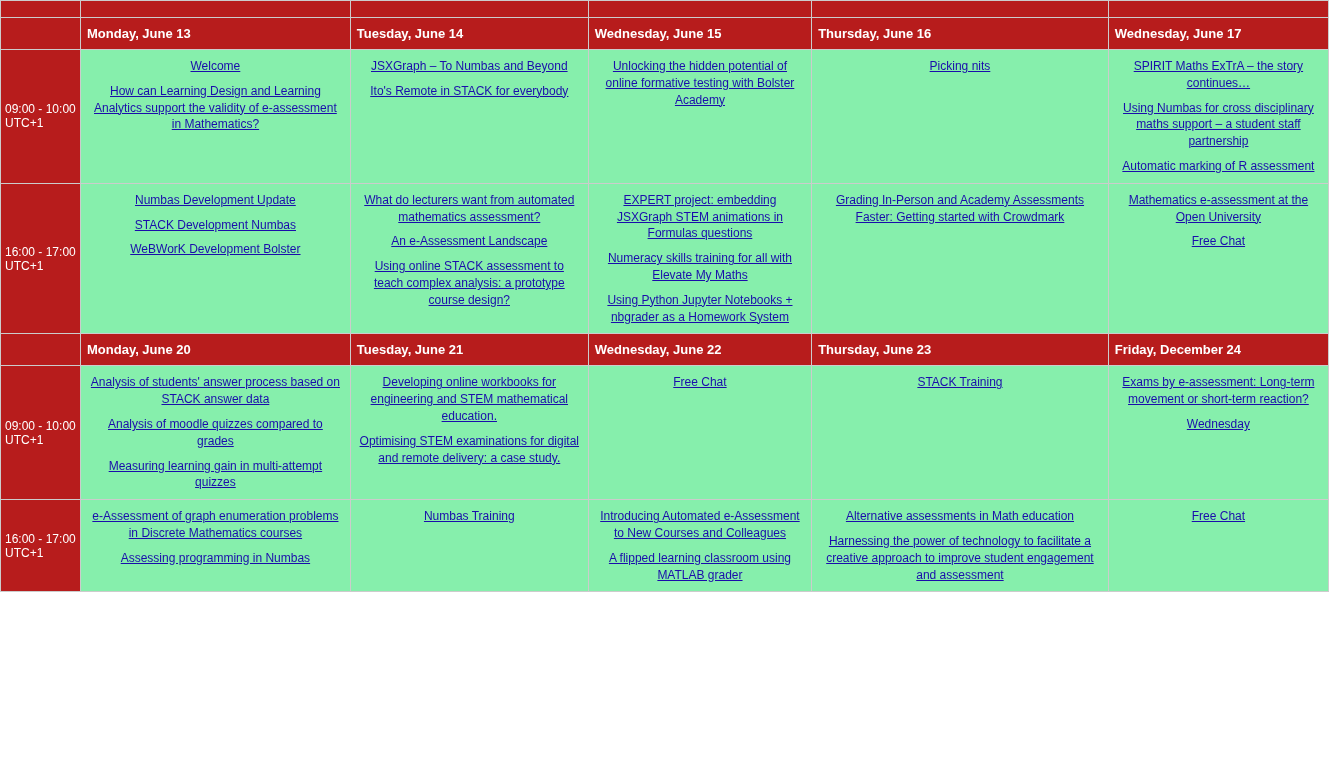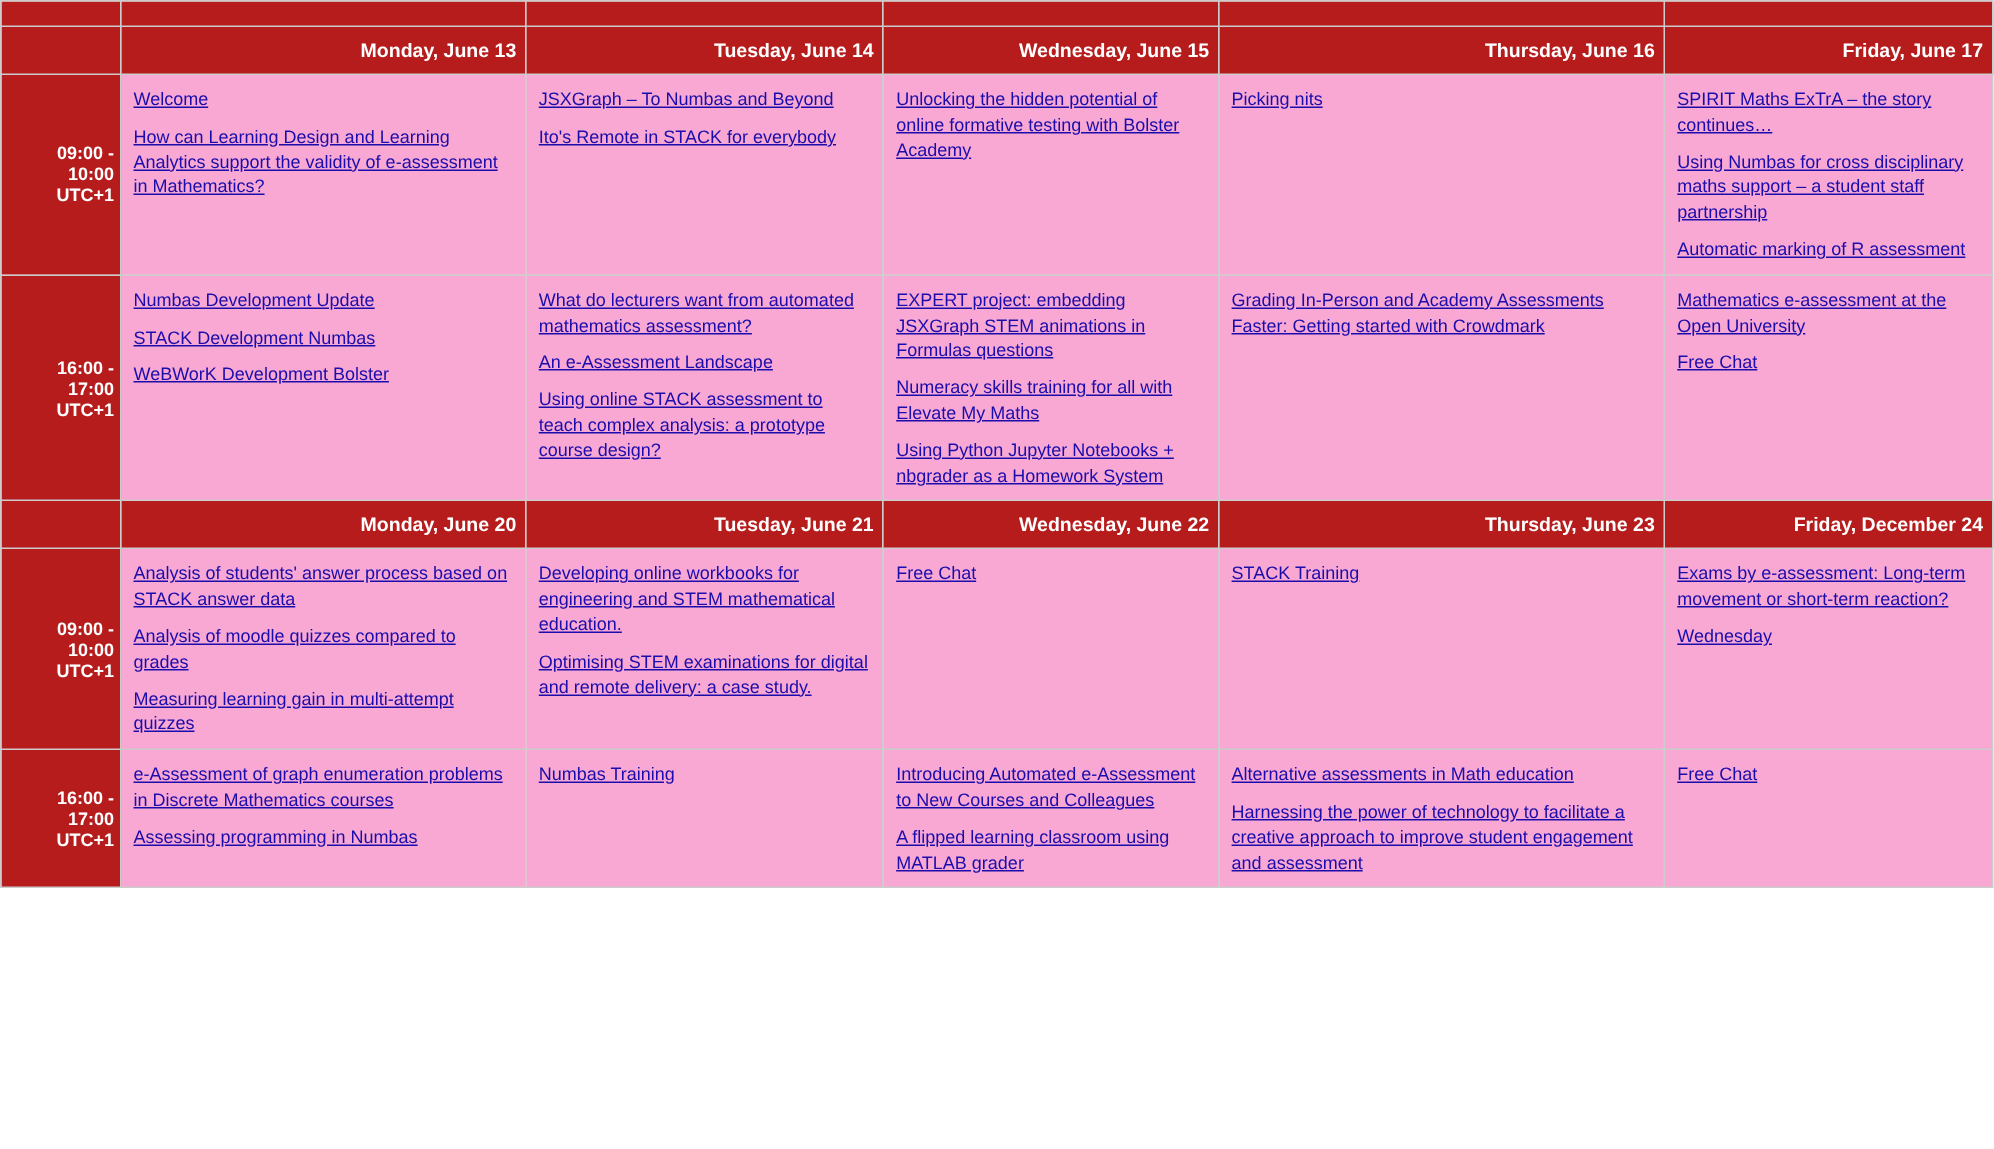--- a/index.html
+++ b/index.html
@@ -2,40 +2,41 @@
 <html><head>
   <meta charset="utf-8">
   <style>
     * { box-sizing: border-box; margin: 0; padding: 0; }
     body { font-family: Arial, sans-serif; font-size: 12px; background: #fff; }
     table { width: 100%; border-collapse: collapse; }
     th, td { border: 1px solid #ccc; vertical-align: top; }
     th {
       background-color: #b71c1c;
       color: white;
-      text-align: right;
+      text-align: left;
       padding: 8px 6px;
       font-weight: bold;
       font-size: 13px;
     }
     td.time-cell {
       background-color: #b71c1c;
       color: white;
-      text-align: right;
+      text-align: left;
       vertical-align: middle;
       padding: 8px 4px;
       font-size: 12px;
-      font-weight: bold;
+      font-weight: normal;
       width: 80px;
       min-width: 80px;
     }
     td.content-cell {
       padding: 8px 8px;
       vertical-align: top;
-      background: #f9a8d4;
+      background: #86efac;
+      text-align: center;
     }
     a {
       color: #1a0dab;
       text-decoration: underline;
       cursor: pointer;
       display: block;
       margin-bottom: 8px;
       font-size: 12px;
       line-height: 1.4;
     }
@@ -56,21 +57,21 @@
       <th></th>
     </tr>
   </thead>
   <tbody id="table-body">
   <tr>
         <th style="width: 80px;"></th>
         <th>Monday, June 13</th>
         <th>Tuesday, June 14</th>
         <th>Wednesday, June 15</th>
         <th>Thursday, June 16</th>
-        <th>Friday, June 17</th>
+        <th>Wednesday, June 17</th>
       </tr>
       <tr>
         <td class="time-cell" style="white-space: pre-line;">09:00 - 10:00
 UTC+1</td>
         <td class="content-cell">
           <a href="#">Welcome</a>
           <a href="#">How can Learning Design and Learning Analytics support the validity of e-assessment in Mathematics?</a>
         </td>
         <td class="content-cell">
           <a href="#">JSXGraph – To Numbas and Beyond</a>

